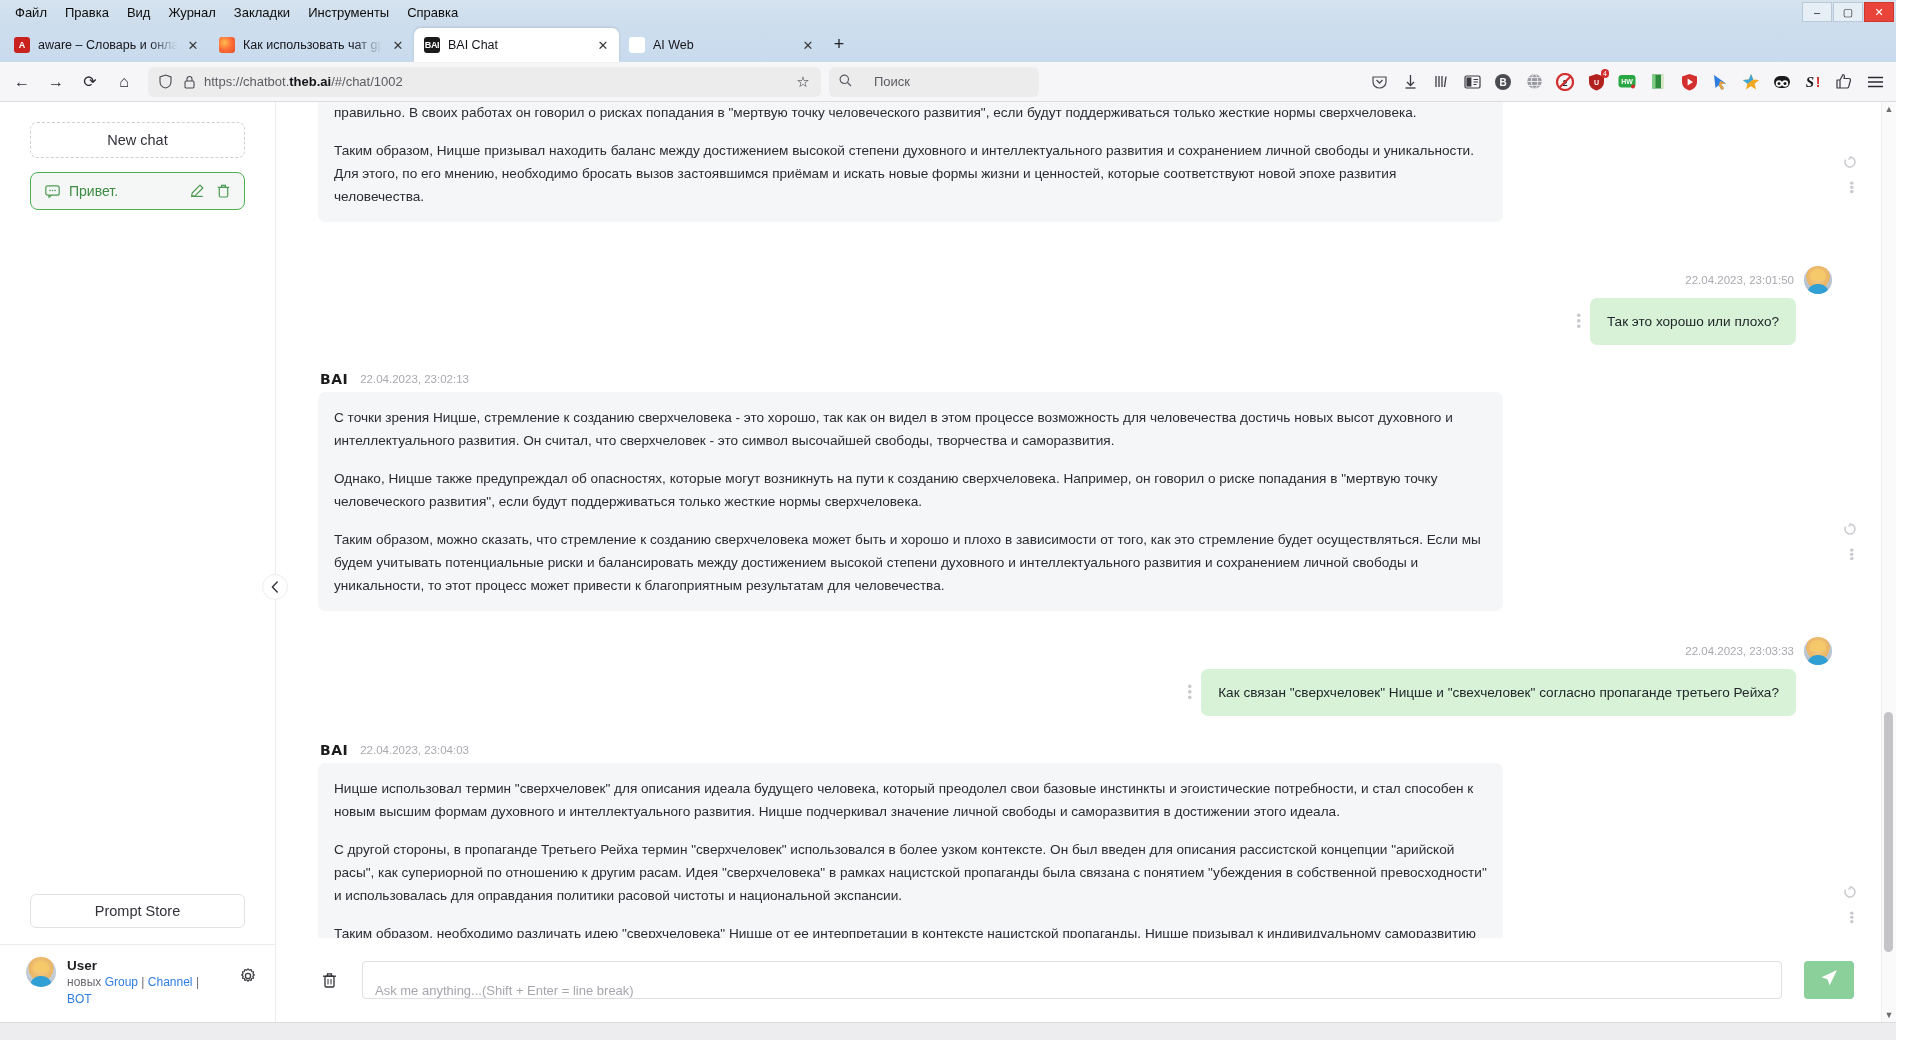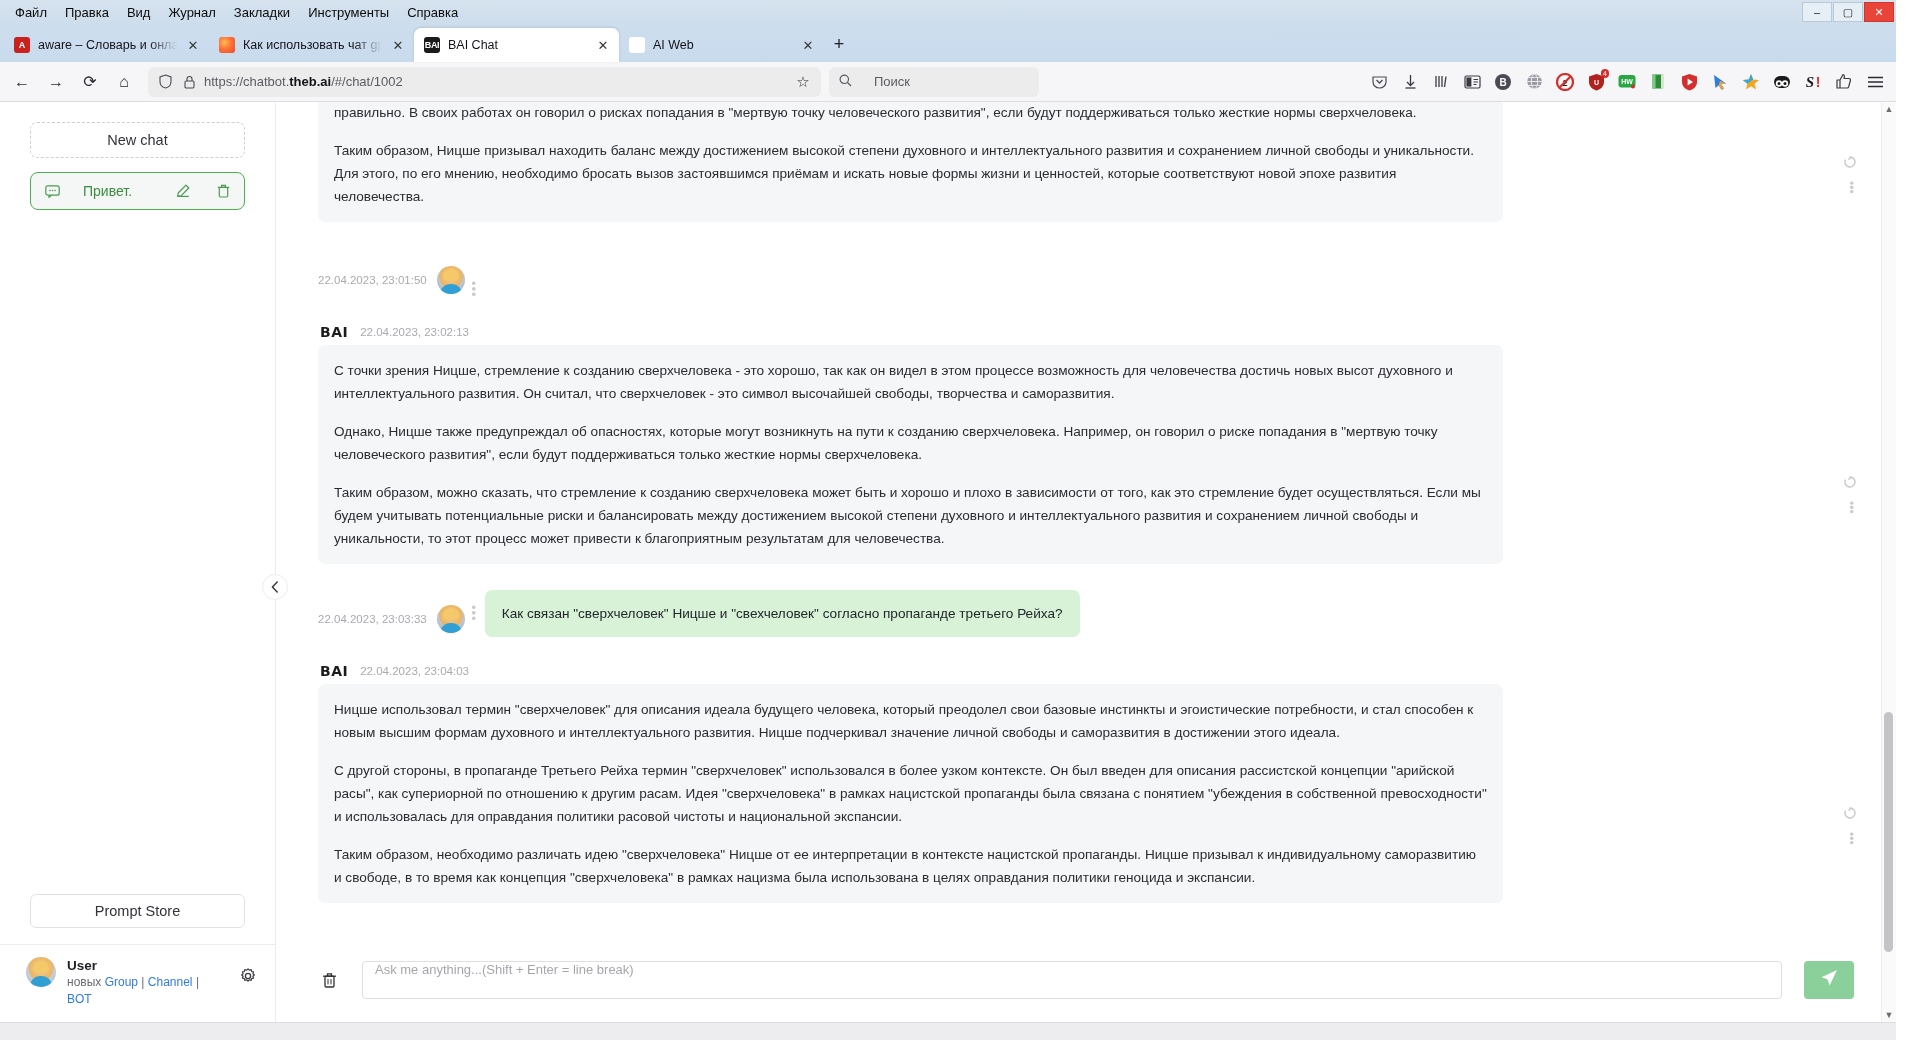--- a/index.html
+++ b/index.html
@@ -188,21 +188,21 @@
     font-size: 14.5px; color: #32323a;
     background: #fff;
   }
   .chat-list { margin-top: 14px; padding: 0 30px; }
   .chat-item {
     height: 38px;
     border: 1.5px solid #4caf50;
     border-radius: 8px;
     background: #f5f6f6;
     display: flex; align-items: center;
-    gap: 22px;
+    gap: 8px;
     padding: 0 12px;
     color: #3c8c41;
     font-size: 14px;
   }
   .chat-item .ci-title { flex: 1 1 auto; }
   .chat-item .ci-act { width: 18px; display:flex; align-items:center; justify-content:center; }
   .sidebar-spacer { flex: 1 1 auto; }
   .prompt-store {
     margin: 0 30px 16px 30px;
     height: 34px;
@@ -257,21 +257,21 @@
     min-width: 0;
   }
   .chat-scroll {
     flex: 1 1 auto;
     overflow: hidden;
     padding: 0 24px 0 0;
     position: relative;
   }
   .msg-row { display: flex; width: 100%; padding: 0 38px 0 42px; }
   .msg-row.assistant { flex-direction: column; align-items: flex-start; }
-  .msg-row.user { flex-direction: row; align-items: flex-end; }
+  .msg-row.user { flex-direction: column; align-items: flex-end; }
 
   .assist-head {
     display: flex; align-items: center; gap: 12px;
     margin-left: 2px; margin-bottom: 5px;
   }
   .bai-logo {
     font-size: 14px; font-weight: 800; letter-spacing: 0.5px;
     color: #1b1b1b; font-family: "DejaVu Sans", sans-serif;
   }
   .ts { font-size: 11.5px; color: #a9a9b0; }
@@ -334,21 +334,21 @@
   .trash-btn {
     width: 22px; height: 24px; flex: 0 0 22px;
     display: flex; align-items: center; justify-content: center;
     color: #303036; font-size: 15px;
   }
   .input-box {
     flex: 1 1 auto;
     height: 38px;
     border: 1px solid #e0e0e0;
     border-radius: 4px;
-    display: flex; align-items: flex-start;
+    display: flex; align-items: flex-end;
     padding: 0 12px;
     font-size: 13px; color: #a6a6ad;
     background: #fff;
   }
   .send-btn {
     width: 50px; height: 38px; flex: 0 0 50px;
     background: #8bcf9a;
     border-radius: 4px;
     display: flex; align-items: center; justify-content: center;
     color: #fff; font-size: 17px;
@@ -679,20 +679,23 @@
           </div>
         </div>
 
         <div class="msg-row user" style="margin-top:44px;position:relative;">
           <div class="user-line">
             <span class="ts">22.04.2023, 23:01:50</span>
             <span class="avatar-md"></span>
           </div>
           <div class="user-bubble-wrap">
             <span class="dots-v">•••</span>
+            <div class="bubble user-bubble">
+              <span>Так это хорошо или плохо?</span>
+            </div>
           </div>
         </div>
 
         <div class="msg-row assistant" style="margin-top:26px;position:relative;">
           <div class="assist-head">
             <span class="bai-logo">BAI</span>
             <span class="ts">22.04.2023, 23:02:13</span>
           </div>
           <div class="bubble" style="width:1185px;">
             <p>С точки зрения Ницше, стремление к созданию сверхчеловека - это хорошо, так как он видел в этом процессе возможность для человечества достичь новых высот духовного и интеллектуального развития. Он считал, что сверхчеловек - это символ высочайшей свободы, творчества и саморазвития.</p>

